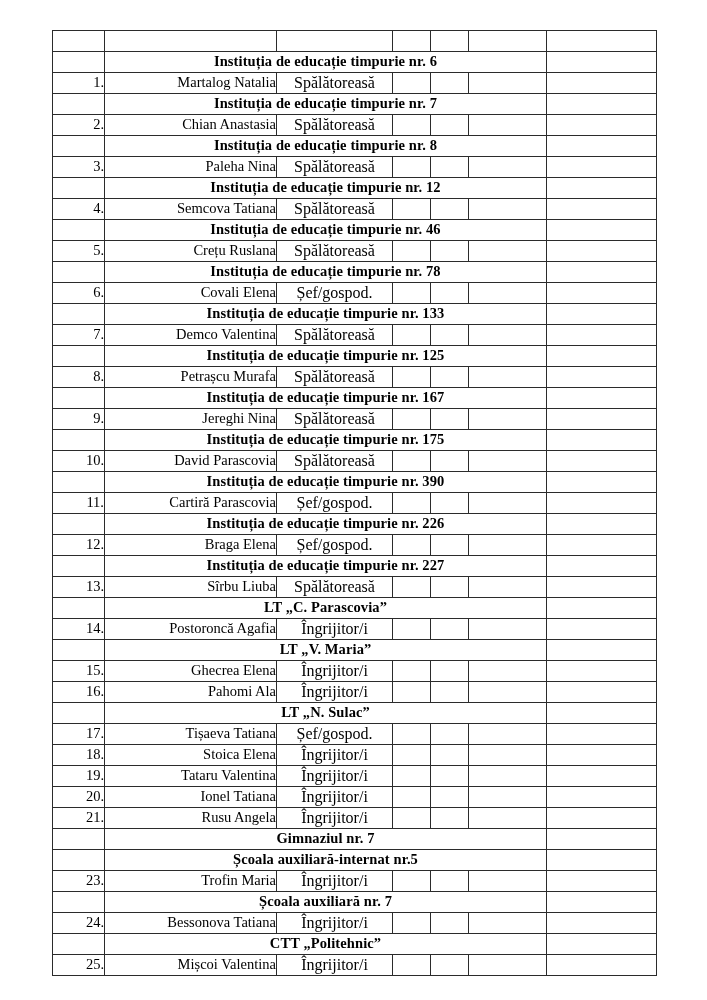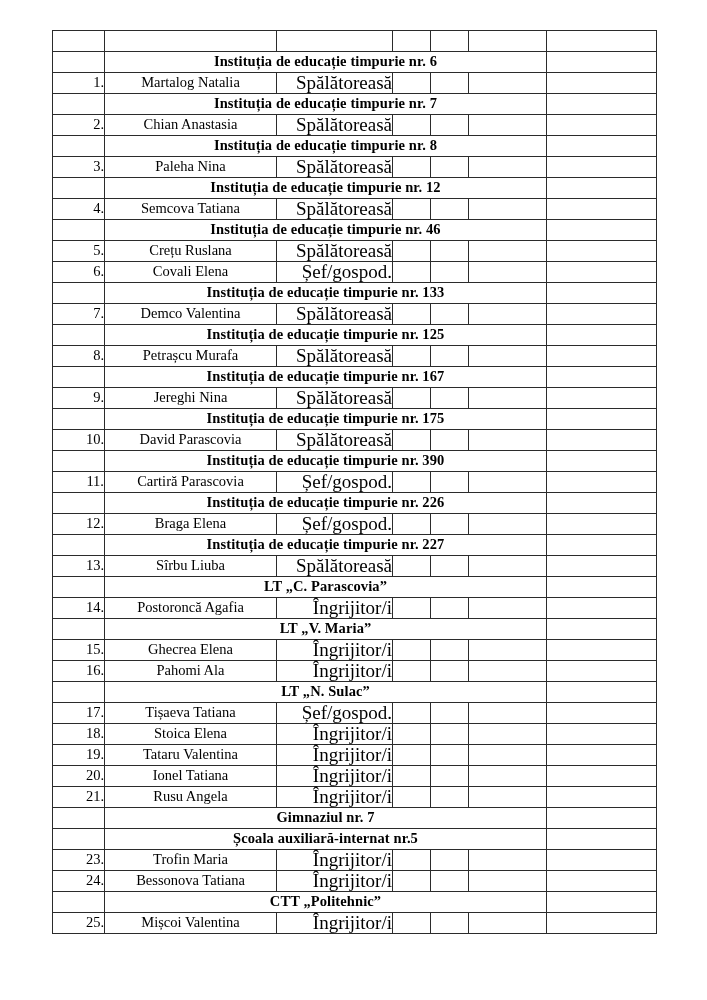--- a/index.html
+++ b/index.html
@@ -47,28 +47,28 @@
   col.c-x2    { width: 38px; }
   col.c-x3    { width: 78px; }
   col.c-x4    { width: 110px; }
 
   td.num {
     text-align: right;
     padding-right: 7px;
     font-size: 14.5px;
   }
   td.name {
-    text-align: center;
+    text-align: right;
     padding-left: 6px;
     font-size: 14.5px;
   }
   td.func {
-    text-align: right;
+    text-align: center;
     padding-left: 5px;
-    font-size: 19px;
+    font-size: 16px;
   }
   td.blank { }
   td.section {
     text-align: center;
     font-weight: bold;
     font-size: 14.5px;
     letter-spacing: 0.1px;
   }
 </style>
 </head>
@@ -159,20 +159,25 @@
         <tr>
           <td class="num">5.</td>
           <td class="name">Crețu Ruslana</td>
           <td class="func">Spălătoreasă</td>
           <td class="blank"></td>
           <td class="blank"></td>
           <td class="blank"></td>
           <td class="blank"></td>
         </tr>
         <tr>
+          <td class="blank"></td>
+          <td class="section" colspan="5">Instituția de educație timpurie nr. 78</td>
+          <td class="blank"></td>
+        </tr>
+        <tr>
           <td class="num">6.</td>
           <td class="name">Covali Elena</td>
           <td class="func">Șef/gospod.</td>
           <td class="blank"></td>
           <td class="blank"></td>
           <td class="blank"></td>
           <td class="blank"></td>
         </tr>
         <tr>
           <td class="blank"></td>
@@ -369,20 +374,25 @@
           <td class="section" colspan="5">Școala auxiliară-internat nr.5</td>
           <td class="blank"></td>
         </tr>
         <tr>
           <td class="num">23.</td>
           <td class="name">Trofin Maria</td>
           <td class="func">Îngrijitor/i</td>
           <td class="blank"></td>
           <td class="blank"></td>
           <td class="blank"></td>
+          <td class="blank"></td>
+        </tr>
+        <tr>
+          <td class="blank"></td>
+          <td class="section" colspan="5">Școala auxiliară nr. 7</td>
           <td class="blank"></td>
         </tr>
         <tr>
           <td class="num">24.</td>
           <td class="name">Bessonova Tatiana</td>
           <td class="func">Îngrijitor/i</td>
           <td class="blank"></td>
           <td class="blank"></td>
           <td class="blank"></td>
           <td class="blank"></td>

